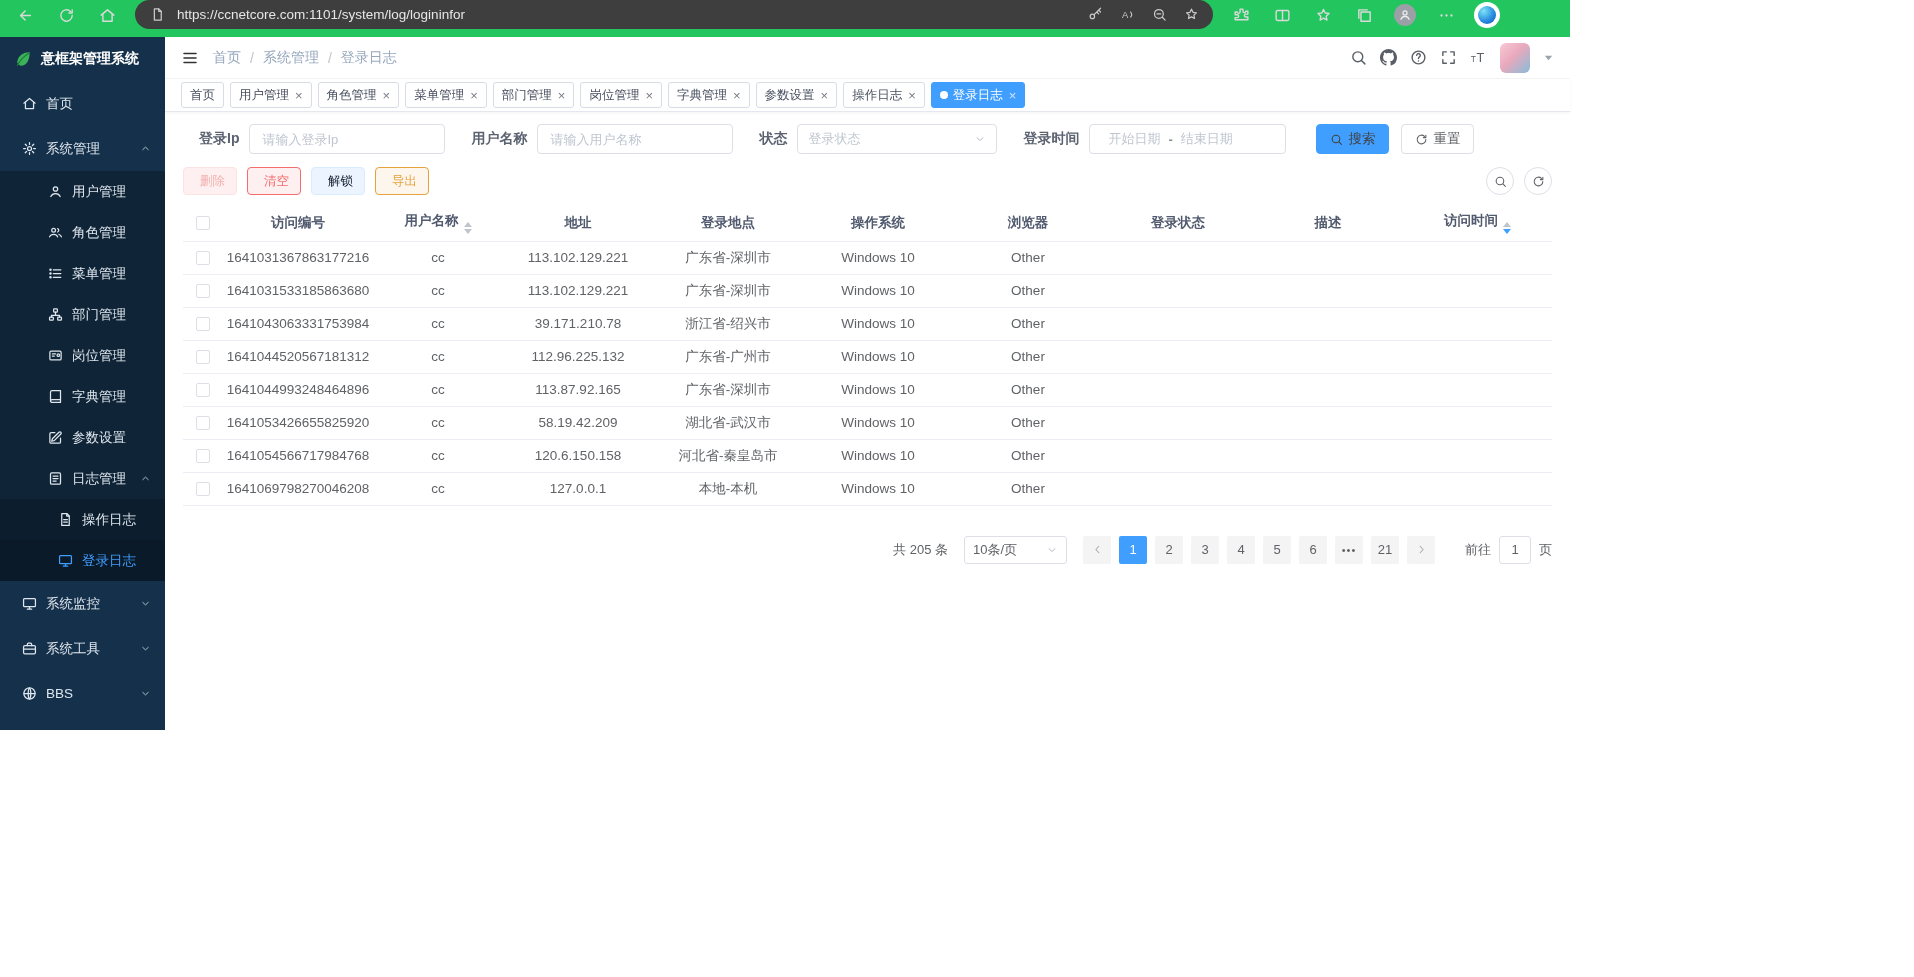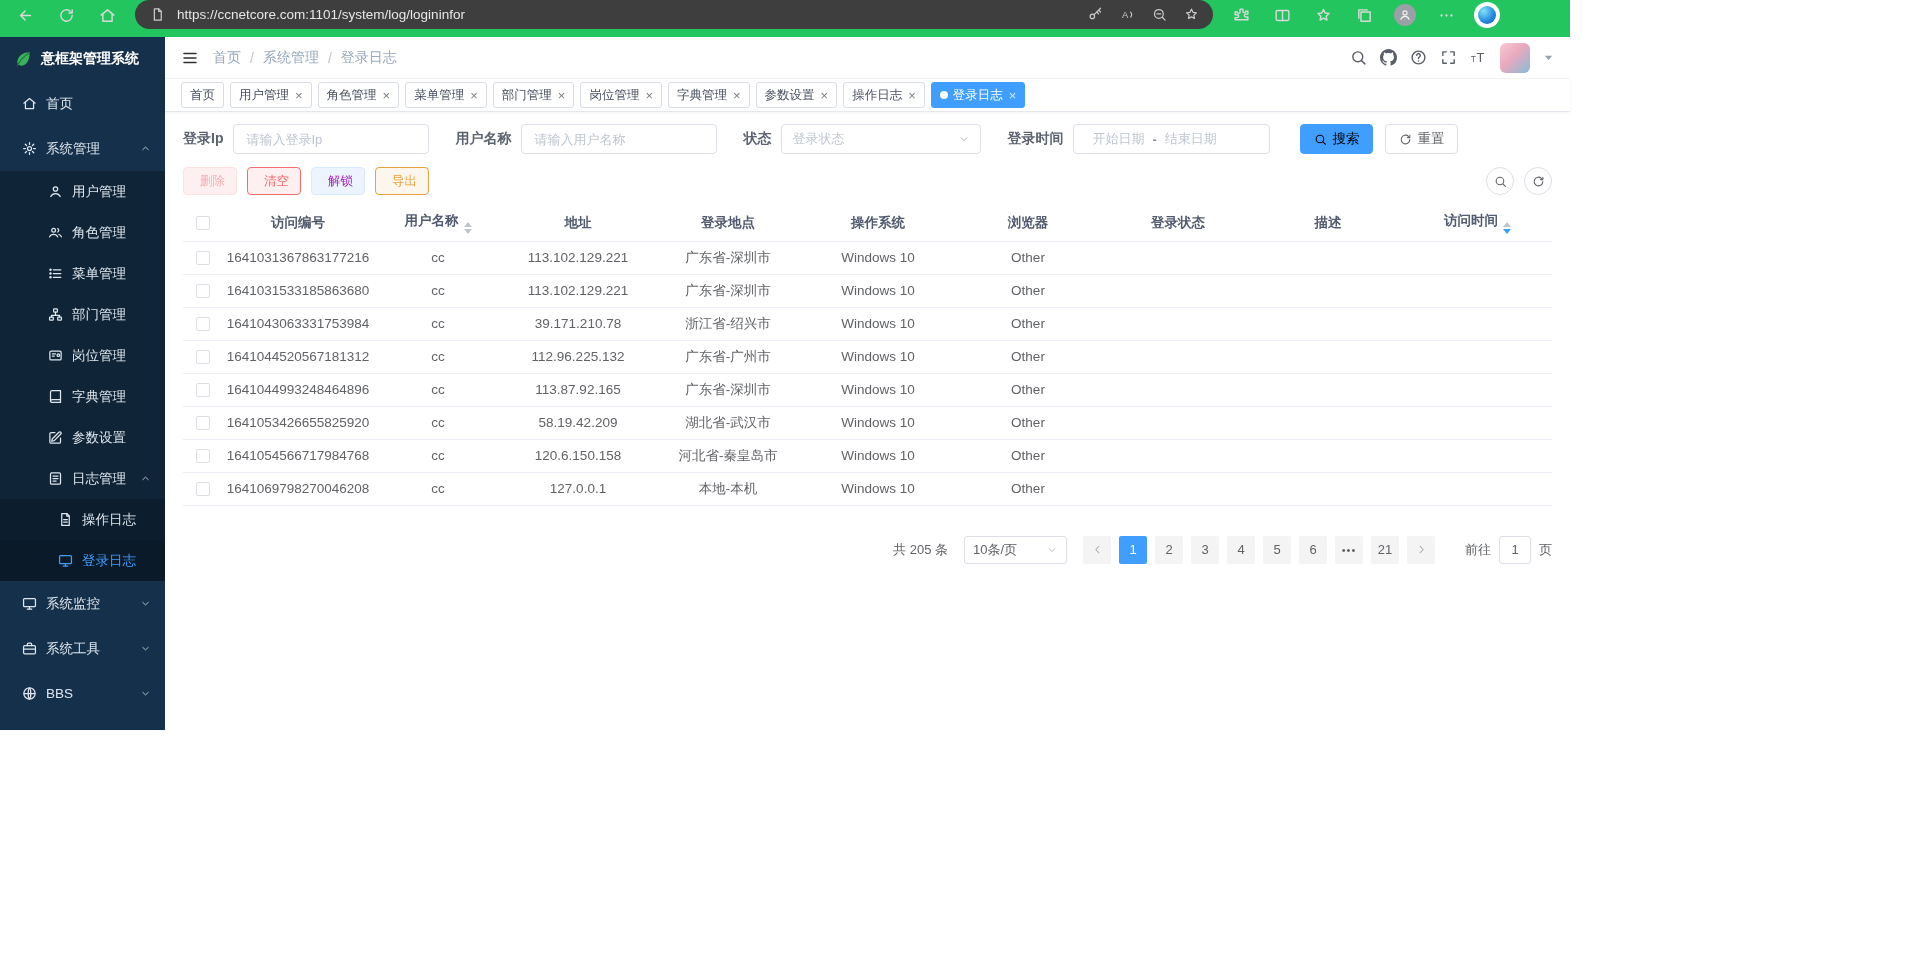--- a/index.html
+++ b/index.html
@@ -57,41 +57,41 @@
   .tabbar{height:33px;display:flex;align-items:center;gap:6px;padding:0 16px;border-bottom:1px solid #e4e7ed;box-shadow:0 1px 3px rgba(0,0,0,.05)}
   .tab{height:26px;display:inline-flex;align-items:center;gap:5px;padding:0 8px;border:1px solid #d8dce5;border-radius:3px;background:#fff;color:#495060;font-size:12.5px;cursor:pointer;white-space:nowrap}
   .tab .dot{width:8px;height:8px;border-radius:50%;background:#fff;display:inline-block}
   .tab .close{font-size:13px;line-height:1;opacity:.75;margin-left:1px}
   .tab.active{background:#409eff;border-color:#409eff;color:#fff}
 
   
   .content{padding:12px 18px 0}
   .filters{display:flex;align-items:center;white-space:nowrap}
   .f-label{font-size:14px;font-weight:700;color:#5c6370;margin:0 10px 0 26px}
-  .f-label:first-child{margin-left:0}
+  .f-label:first-child{margin-left:16px}
   .f-input{width:196px;height:30px;border:1px solid #dcdfe6;border-radius:4px;padding:0 12px;font-size:13px;color:#606266;outline:none;font-family:inherit}
   .f-input::placeholder{color:#bfc6d0}
   .f-select{width:200px;height:30px;border:1px solid #dcdfe6;border-radius:4px;background:#fff;display:flex;align-items:center;justify-content:space-between;padding:0 10px;cursor:pointer}
   .f-date{width:197px;height:30px;border:1px solid #dcdfe6;border-radius:4px;background:#fff;display:flex;align-items:center;gap:8px;padding:0 10px;cursor:pointer}
   .ph{color:#bfc6d0;font-size:13px}
   .dash{color:#8a9099;font-size:13px;font-weight:700}
   .sel-caret{display:flex;color:#b6bcc6}
   .sel-caret svg{width:12px;height:12px}
   .cal{display:flex;color:#b6bcc6}
   button{font-family:inherit;cursor:pointer}
-  .btn-search{height:30px;margin-left:30px;background:#409eff;border:1px solid #409eff;color:#000000;border-radius:4px;padding:0 13px;font-size:13.5px;display:inline-flex;align-items:center;gap:5px}
+  .btn-search{height:30px;margin-left:30px;background:#409eff;border:1px solid #409eff;color:#404040;border-radius:4px;padding:0 13px;font-size:13.5px;display:inline-flex;align-items:center;gap:5px}
   .btn-reset{height:30px;margin-left:12px;background:#fff;border:1px solid #dcdfe6;color:#606266;border-radius:4px;padding:8px 13px;font-size:13.5px;display:inline-flex;align-items:center;gap:5px}
   .bi{display:flex}
   .bi svg{width:13px;height:13px}
 
   .toolbar{display:flex;align-items:center;margin:13px 0 10px}
   .tbtn{height:28px;border-radius:4px;padding:0 11px;font-size:12.5px;display:inline-flex;align-items:center;gap:5px;margin-right:10px;border:1px solid transparent}
   .tbtn.delete{background:#fef0f0;border-color:#fde2e2;color:#f3b0b0;cursor:not-allowed}
   .tbtn.clear{background:#fef0f0;border-color:#f56c6c;color:#f56c6c}
-  .tbtn.unlock{background:#ecf5ff;border-color:#d9ecff;color:#a21caf;cursor:not-allowed}
+  .tbtn.unlock{background:#ecf5ff;border-color:#d9ecff;color:#0f172a;cursor:not-allowed}
   .tbtn.export{background:#fdf6ec;border-color:#e6a23c;color:#e6a23c}
   .toolbar-right{margin-left:auto;display:flex;gap:10px}
   .circle-btn{width:28px;height:28px;border-radius:50%;border:1px solid #dcdfe6;background:#fff;display:flex;align-items:center;justify-content:center;color:#606266;cursor:pointer}
   .circle-btn svg{width:13px;height:13px}
 
   table{width:100%;border-collapse:collapse;table-layout:fixed}
   thead th{height:36px;font-size:13.5px;font-weight:700;color:#515a6e;border-bottom:1px solid #ebeef5;text-align:center;white-space:nowrap}
   tbody td{height:33px;font-size:13.5px;color:#606266;border-bottom:1px solid #ebeef5;text-align:center;white-space:nowrap;overflow:hidden}
   .cbx{display:inline-block;width:14px;height:14px;border:1px solid #dcdfe6;border-radius:2px;background:#fff;vertical-align:middle;cursor:pointer}
   .sort-caret{display:inline-flex;flex-direction:column;gap:2px;margin-left:5px;vertical-align:-2px}

